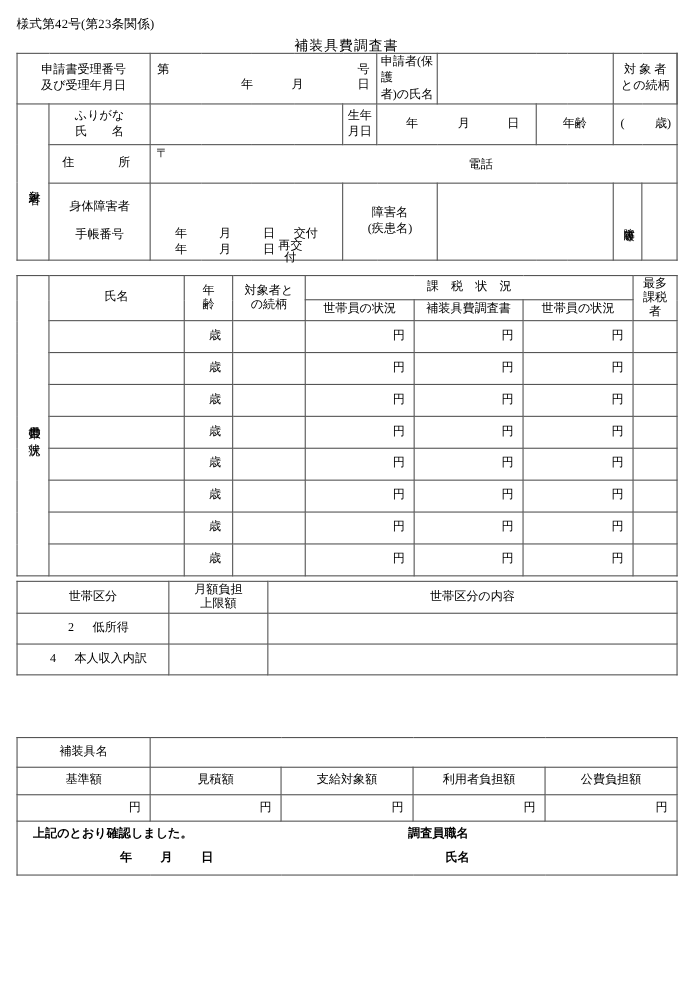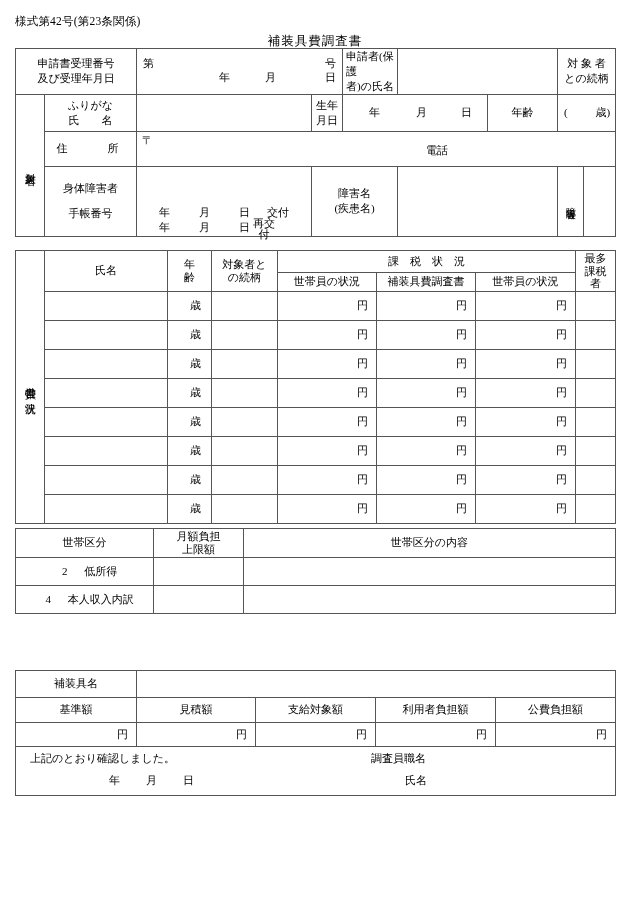--- a/index.html
+++ b/index.html
@@ -494,21 +494,21 @@
             <span class="unit-r">円</span>
           </td>
       <td>
             <span class="unit-r">円</span>
           </td>
     </tr>
 
 
     <tr style="height:48px;">
       <td colspan="5">
-        <div style="position:relative;height:48px;">
+        <div style="position:relative;height:48px;font-weight:bold;">
           <span style="position:absolute;left:14px;top:5px;">上記のとおり確認しました。</span>
           <span style="position:absolute;left:355px;top:5px;">調査員職名</span>
           <span style="position:absolute;left:440px;top:5px;"></span>
           <span style="position:absolute;left:93px;top:27px;">年</span>
           <span style="position:absolute;left:130px;top:27px;">月</span>
           <span style="position:absolute;left:167px;top:27px;">日</span>
           <span style="position:absolute;left:389px;top:27px;">氏名</span>
           <span style="position:absolute;left:440px;top:27px;"></span>
         </div>
       </td>

